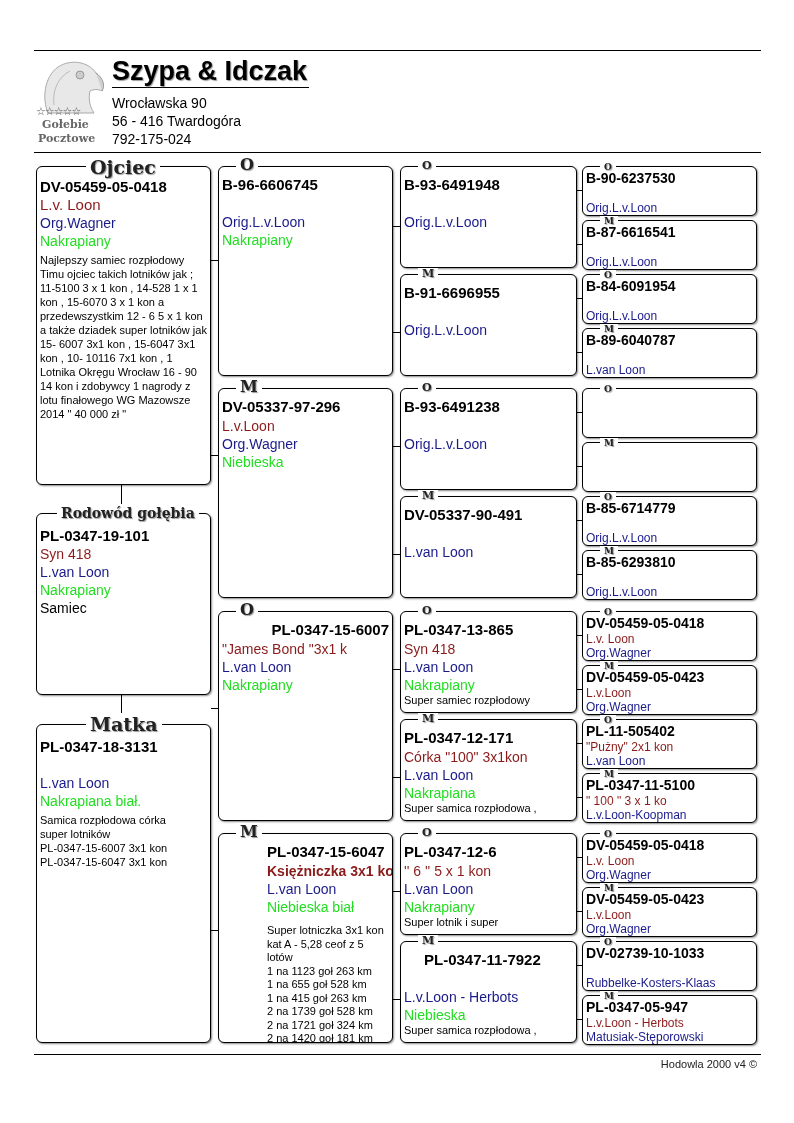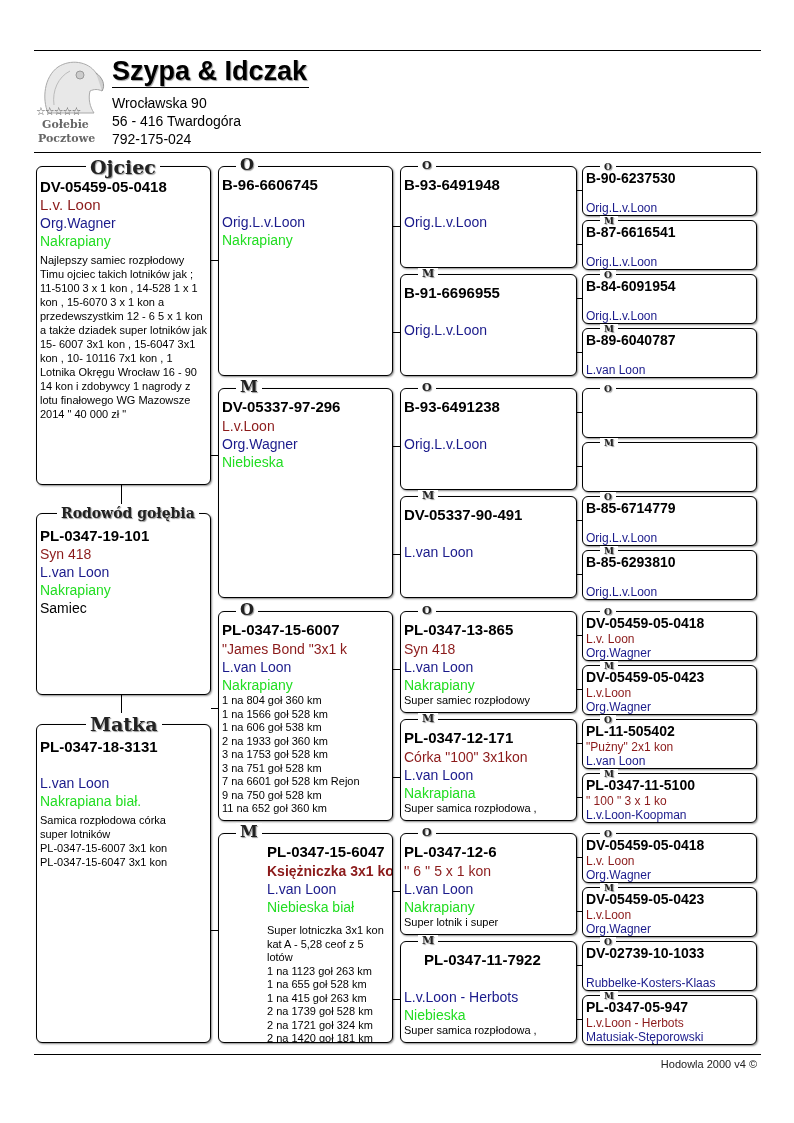--- a/index.html
+++ b/index.html
@@ -94,33 +94,24 @@
       <div style="height: 8px;"></div>
       <div class="ring" style="font-size: 15px; line-height: 20px; min-height: 20px;">DV-05337-97-296</div>
       <div class="nm" style="font-size: 14px; line-height: 18px; min-height: 18px;">L.v.Loon</div>
       <div class="br" style="font-size: 14px; line-height: 18px; min-height: 18px;">Org.Wagner</div>
       <div class="co" style="font-size: 14px; line-height: 18px; min-height: 18px;">Niebieska</div>
       <div class="ds" style="font-size: 11px; line-height: 13.5px; min-height: 0px;"></div>
     </div>
     <div class="legend" style="left: 236px; top: 378px; font-size: 16px; line-height: 18px;">M</div>
     <div class="box" style="left: 218px; top: 611px; width: 175px; height: 210px;">
       <div style="height: 8px;"></div>
-      <div class="ring" style="font-size: 15px; line-height: 20px; min-height: 20px;">PL-0347-15-6007</div>
+      <div class="ring" style="font-size: 15px; line-height: 20px; min-height: 20px; text-align: right;">PL-0347-15-6007</div>
       <div class="nm" style="font-size: 14px; line-height: 18px; min-height: 18px;">"James Bond "3x1 k</div>
       <div class="br" style="font-size: 14px; line-height: 18px; min-height: 18px;">L.van Loon</div>
       <div class="co" style="font-size: 14px; line-height: 18px; min-height: 18px;">Nakrapiany</div>
-      <div class="ds" style="font-size: 11px; line-height: 13.5px; min-height: 0px;">1 na   804 goł 360 km
-1 na 1566 goł 528 km
-1 na   606 goł 538 km
-2 na 1933 goł 360 km
-3 na 1753 goł 528 km
-3 na   751 goł 528 km
-7 na 6601 goł 528 km Rejon
-9 na   750 goł 528 km
-11 na 652 goł 360 km</div>
     </div>
     <div class="legend" style="left: 236px; top: 601px; font-size: 16px; line-height: 18px;">O</div>
     <div class="box" style="left: 218px; top: 833px; width: 175px; height: 210px; padding-left: 48px;">
       <div style="height: 8px;"></div>
       <div class="ring" style="font-size: 15px; line-height: 20px; min-height: 20px;">PL-0347-15-6047</div>
       <div class="nm" style="font-size: 14px; line-height: 18px; min-height: 18px; font-weight: bold;">Księżniczka 3x1 kon</div>
       <div class="br" style="font-size: 14px; line-height: 18px; min-height: 18px;">L.van Loon</div>
       <div class="co" style="font-size: 14px; line-height: 18px; min-height: 18px;">Niebieska biał</div>
       <div class="ds" style="font-size: 11px; line-height: 13.5px; min-height: 0px; margin-top: 8px;">Super lotniczka 3x1 kon kat A - 5,28 ceof z 5 lotów
 1 na 1123 goł 263 km

